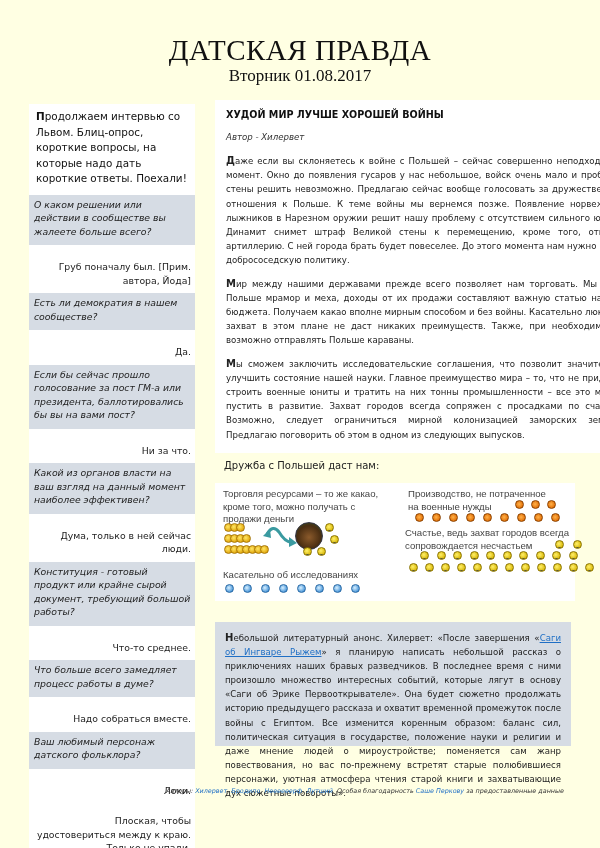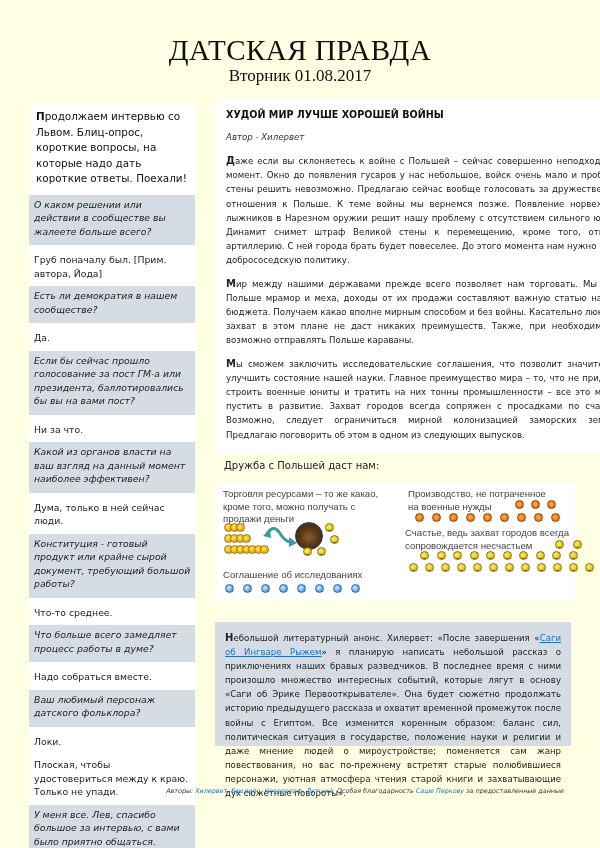--- a/index.html
+++ b/index.html
@@ -8,21 +8,21 @@
     font-family: "DejaVu Sans", sans-serif; color: #111;
   }
   .masthead { position: absolute; top: 34px; left: 0; width: 600px; text-align: center; font-family: "Liberation Serif", serif; }
   .masthead .title { font-size: 29px; letter-spacing: 0.5px; line-height: 32px; }
   .masthead .date { font-size: 17px; line-height: 20px; }
 
   .left-col { position: absolute; left: 29px; top: 104px; width: 166px; background: #fff; }
   .left-col .intro { padding: 5px 6px 4px 7px; font-size: 10.4px; line-height: 15.5px; }
   .left-col .intro b { font-weight: bold; }
   .qa-q { background: #D6DCE4; font-style: italic; font-size: 9.3px; line-height: 13.5px; padding: 3px 4px 7px 5px; margin-top: 4px; color: #222; }
-  .qa-a { font-size: 9.3px; line-height: 13.5px; padding: 8px 4px 2px 5px; color: #222; }
+  .qa-a { font-size: 9.3px; line-height: 13.5px; padding: 15px 4px 2px 5px; color: #222; text-align: right; }
 
   .article { position: absolute; left: 215px; top: 100px; width: 421px; height: 353px; background: #fff; box-sizing: border-box; padding: 8px 11px 0 11px; }
   .article .headline { font-weight: bold; font-size: 9.6px; line-height: 13px; margin-bottom: 10px; }
   .article .author { font-style: italic; font-size: 8.6px; line-height: 12px; margin-bottom: 11px; color: #333; }
   .article p { margin: 0 0 9px 0; font-size: 8.6px; line-height: 14.2px; text-align: justify; color: #222; }
   .article p b { font-size: 10px; }
 
   .friendship-label { position: absolute; left: 224px; top: 460px; font-size: 10px; color: #222; }
 
   .infographic { position: absolute; left: 215px; top: 483px; width: 360px; height: 118px; background: #fff; font-family: "Liberation Sans", sans-serif; color: #444; }
@@ -88,21 +88,21 @@
   <svg class="arrows" width="34" height="26" viewBox="0 0 34 26">
     <path d="M4 10 Q10 0 16 8 Q22 18 28 18" fill="none" stroke="#3a9aa0" stroke-width="3"></path>
     <polygon points="0,12 7,5 8,14" fill="#3a9aa0"></polygon>
     <polygon points="34,19 26,13 26,23" fill="#3a9aa0"></polygon>
   </svg>
   <div class="cocoa"></div>
   <div class="smile" style="left:110px; top:40px;"></div>
   <div class="smile" style="left:115px; top:52px;"></div>
   <div class="smile" style="left:88px; top:64px;"></div>
   <div class="smile" style="left:102px; top:64px;"></div>
-  <div class="ig-text" style="left:8px; top:86px;">Соглашение об исследованиях</div>
+  <div class="ig-text" style="left:8px; top:86px;">Касательно об исследованиях</div>
   <div id="science-row"></div>
 
   <div class="ig-text" style="left:193px; top:5px; width:140px;">Производство, не потраченное на военные нужды</div>
   <div id="prod-row"></div>
   <div class="ig-text" style="left:190px; top:44px; width:168px;">Счастье, ведь захват городов всегда сопровождается несчастьем</div>
   <div id="happy-rows"></div>
 <div class="coin" style="left: 9px; top: 40px;"></div>
     <div class="coin" style="left: 15px; top: 40px;"></div>
     <div class="coin" style="left: 21px; top: 40px;"></div>
     <div class="coin" style="left: 9px; top: 51px;"></div>

